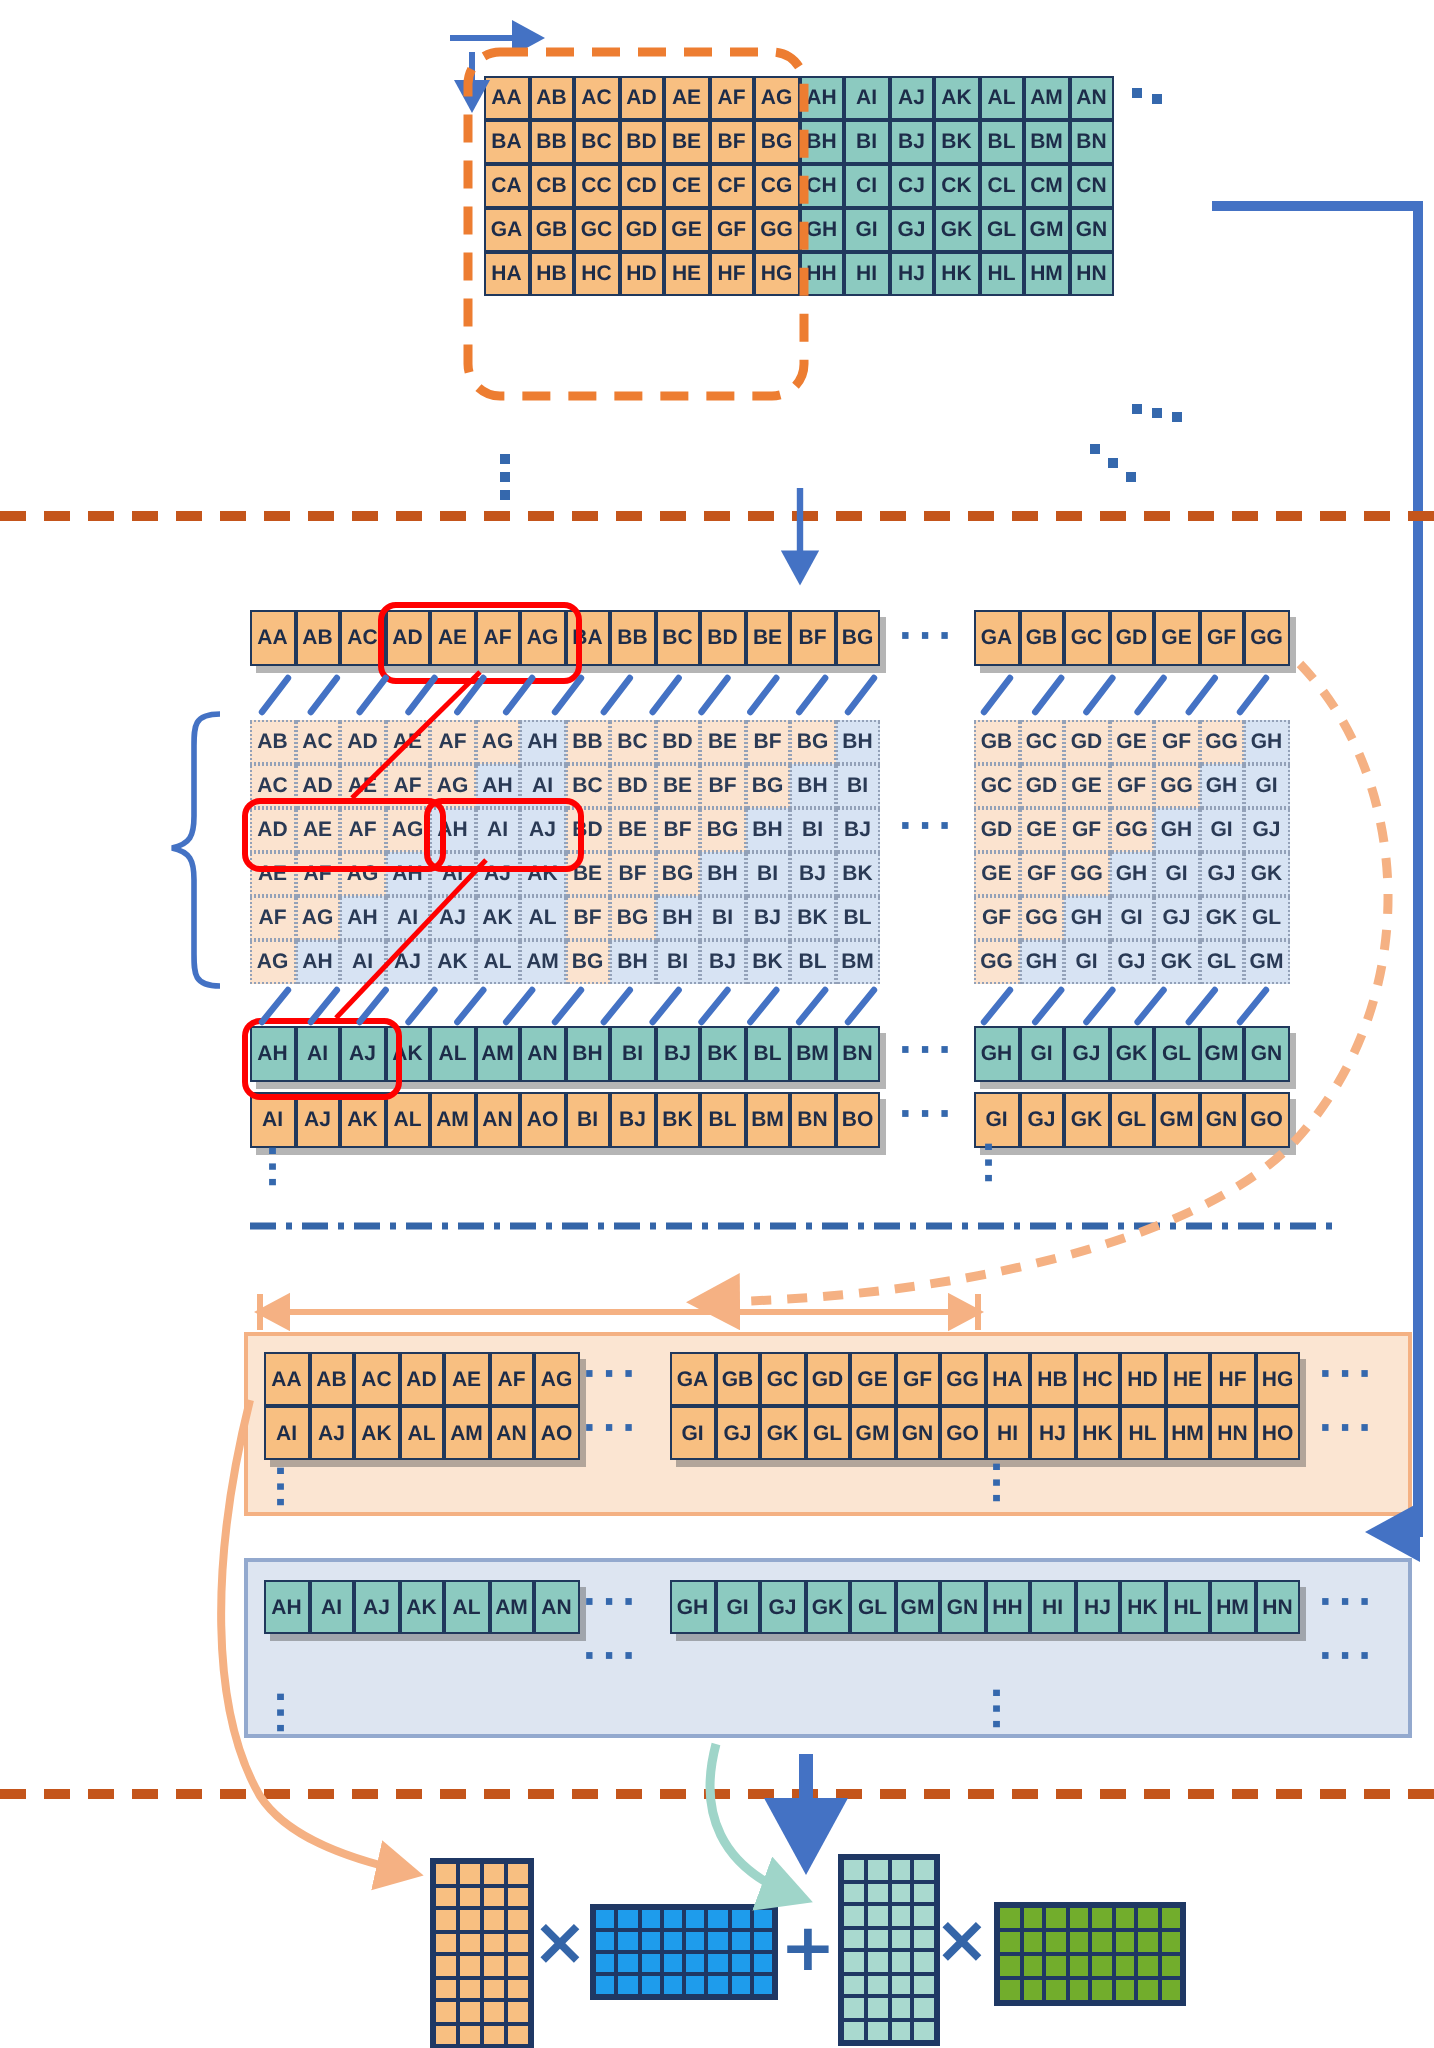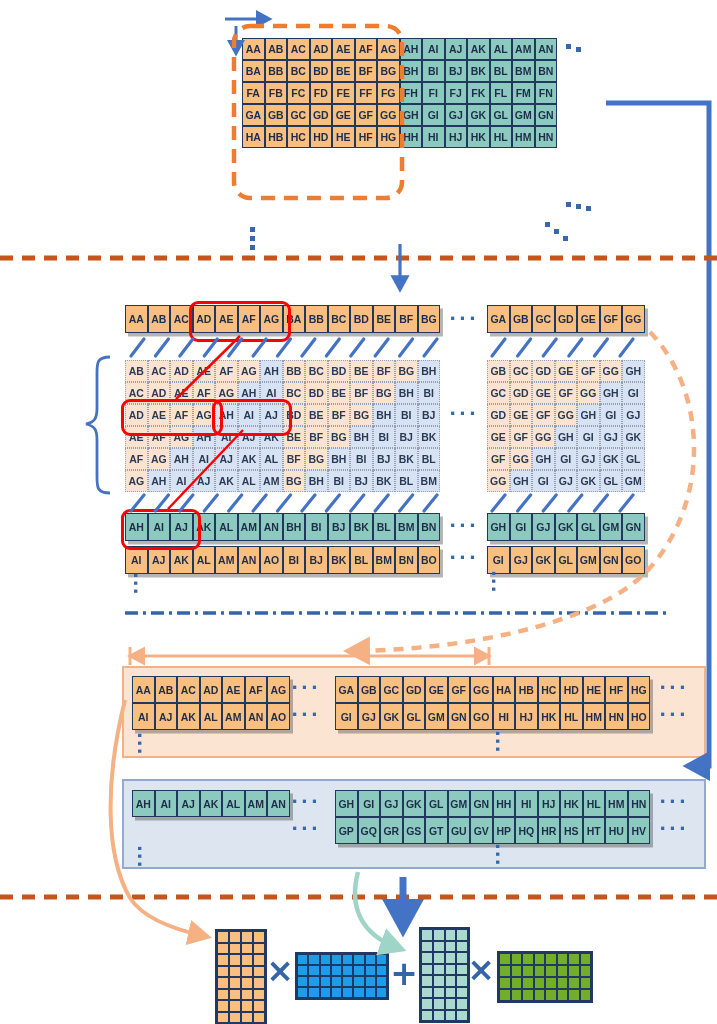--- a/index.html
+++ b/index.html
@@ -69,34 +69,34 @@
         <span class="cell c-or">BG</span>
         <span class="cell c-te">BH</span>
         <span class="cell c-te">BI</span>
         <span class="cell c-te">BJ</span>
         <span class="cell c-te">BK</span>
         <span class="cell c-te">BL</span>
         <span class="cell c-te">BM</span>
         <span class="cell c-te">BN</span>
       </div>
       <div class="grow">
-        <span class="cell c-or">FA</span>
-        <span class="cell c-or">FB</span>
-        <span class="cell c-or">FC</span>
-        <span class="cell c-or">FD</span>
-        <span class="cell c-or">FE</span>
-        <span class="cell c-or">FF</span>
-        <span class="cell c-or">FG</span>
-        <span class="cell c-te">FH</span>
-        <span class="cell c-te">FI</span>
-        <span class="cell c-te">FJ</span>
-        <span class="cell c-te">FK</span>
-        <span class="cell c-te">FL</span>
-        <span class="cell c-te">FM</span>
-        <span class="cell c-te">FN</span>
+        <span class="cell c-or">CA</span>
+        <span class="cell c-or">CB</span>
+        <span class="cell c-or">CC</span>
+        <span class="cell c-or">CD</span>
+        <span class="cell c-or">CE</span>
+        <span class="cell c-or">CF</span>
+        <span class="cell c-or">CG</span>
+        <span class="cell c-te">CH</span>
+        <span class="cell c-te">CI</span>
+        <span class="cell c-te">CJ</span>
+        <span class="cell c-te">CK</span>
+        <span class="cell c-te">CL</span>
+        <span class="cell c-te">CM</span>
+        <span class="cell c-te">CN</span>
       </div>
       <div class="grow">
         <span class="cell c-or">GA</span>
         <span class="cell c-or">GB</span>
         <span class="cell c-or">GC</span>
         <span class="cell c-or">GD</span>
         <span class="cell c-or">GE</span>
         <span class="cell c-or">GF</span>
         <span class="cell c-or">GG</span>
         <span class="cell c-te">GH</span>
@@ -459,36 +459,20 @@
         <span class="cell c-te">GL</span>
         <span class="cell c-te">GM</span>
         <span class="cell c-te">GN</span>
         <span class="cell c-te">HH</span>
         <span class="cell c-te">HI</span>
         <span class="cell c-te">HJ</span>
         <span class="cell c-te">HK</span>
         <span class="cell c-te">HL</span>
         <span class="cell c-te">HM</span>
         <span class="cell c-te">HN</span>
-      </div>
-    <div id="pb-r2g2" class="pgroup h27 shadow" style="left:211px;top:36px">
-        <span class="cell c-te">GP</span>
-        <span class="cell c-te">GQ</span>
-        <span class="cell c-te">GR</span>
-        <span class="cell c-te">GS</span>
-        <span class="cell c-te">GT</span>
-        <span class="cell c-te">GU</span>
-        <span class="cell c-te">GV</span>
-        <span class="cell c-te">HP</span>
-        <span class="cell c-te">HQ</span>
-        <span class="cell c-te">HR</span>
-        <span class="cell c-te">HS</span>
-        <span class="cell c-te">HT</span>
-        <span class="cell c-te">HU</span>
-        <span class="cell c-te">HV</span>
       </div>
     <div class="hdots" style="left:162px;top:14px">···</div>
     <div class="hdots" style="left:162px;top:41px">···</div>
     <div class="hdots" style="left:530px;top:14px">···</div>
     <div class="hdots" style="left:530px;top:41px">···</div>
     <div class="vdots" style="left:8px;top:64px">···</div>
     <div class="vdots" style="left:366px;top:62px">···</div>
   </div>
 
   <div id="g1" class="mini" style="left: 215px; top: 929px; width: 48px; height: 92px; grid-template-columns: repeat(4, 1fr); grid-template-rows: repeat(8, 1fr);">

